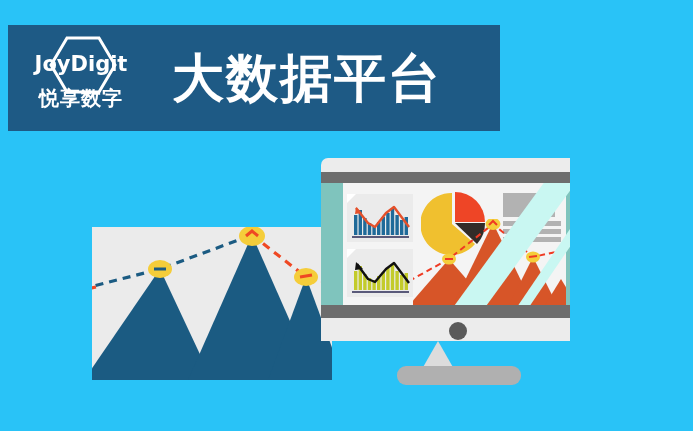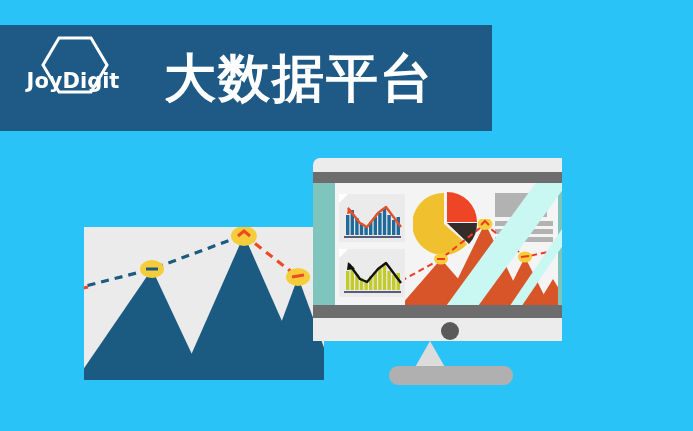--- a/index.html
+++ b/index.html
@@ -3,21 +3,21 @@
 <meta charset="utf-8">
 <style>
   html,body{margin:0;padding:0;}
   body{
     width:693px;height:431px;
     background:#29c3f7;
     font-family:"Liberation Sans", sans-serif;
     overflow:hidden;
     position:relative;
   }
-  #stage{position:absolute;left:0;top:0;width:562px;height:431px;overflow:hidden;background:#29c3f7;}
+  #stage{position:absolute;left:8px;top:0;width:562px;height:431px;overflow:hidden;background:#29c3f7;}
 
   
   .banner{
     position:absolute;left:0;top:25px;width:492px;height:106px;
     background:#1e5a85;
     display:flex;align-items:center;
   }
   .logo-block{
     position:relative;width:118px;height:88px;margin-left:14px;
     display:flex;flex-direction:column;align-items:center;justify-content:center;
@@ -90,20 +90,21 @@
 
   <div class="banner">
 
     <div class="logo-block">
       <div class="hexwrap">
         <svg width="68" height="58" viewBox="0 0 68 58">
           <polygon points="18,2 50,2 66,29 50,56 18,56 2,29" fill="none" stroke="#ffffff" stroke-width="3"></polygon>
         </svg>
       </div>
       <div class="logo-word">JoyDigit</div>
+      <div class="logo-cn">悦享数字</div>
     </div>
 
     <div class="banner-title">大数据平台</div>
   </div>
 
   <div class="left-panel">
     <svg width="240" height="153" viewBox="0 0 240 153">
 
       <polygon points="-8,153 68,42 120,153" fill="#1b5b82"></polygon>
       <polygon points="96,153 160,8 224,153" fill="#1b5b82"></polygon>

